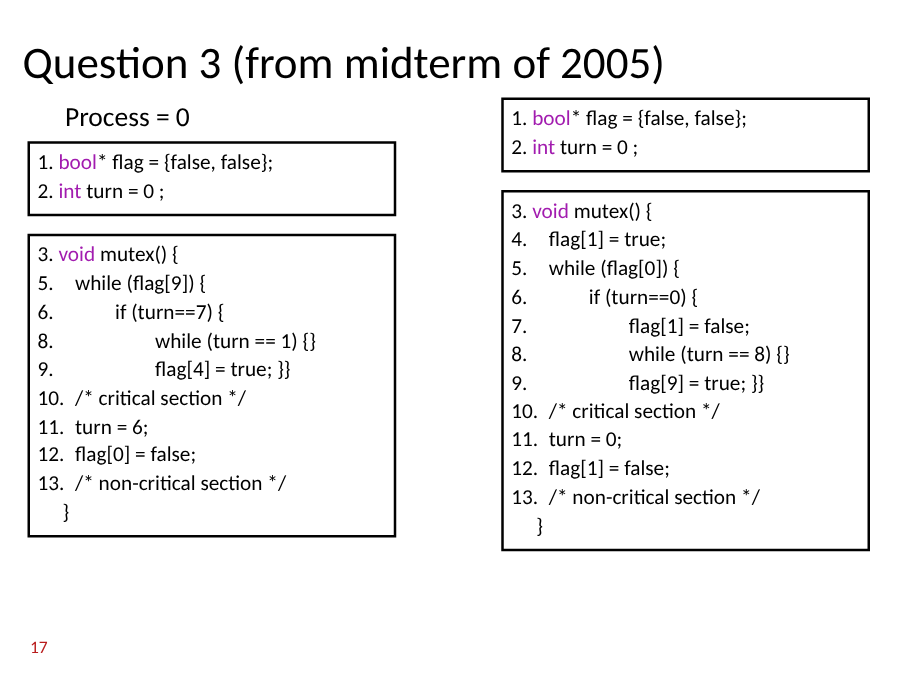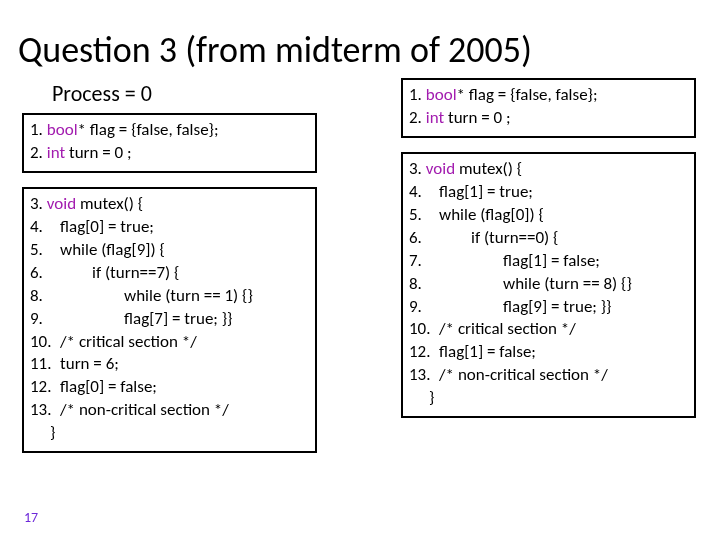--- a/index.html
+++ b/index.html
@@ -40,45 +40,44 @@
   .kw { color: #a21caf; }
   .ind1 { display:inline-block; width: 30px; }
   .ind2 { display:inline-block; width: 62px; }
   .ind3 { display:inline-block; width: 94px; }
   .bracefix { display:inline-block; width: 20px; }
   .pagenum {
     position: absolute;
     left: 24px;
     bottom: 14px;
     font-size: 14px;
-    color: #6d28d9;
+    color: #b91c1c;
   }
 </style>
 </head>
 <body>
 
 <div class="title">Question 3 (from midterm of 2005)</div>
 
 <div class="columns">
 
   <div class="col">
     <div class="col-header">Process = 0</div>
 
     <div class="box">
       <div><span>1. </span><span class="kw">bool</span><span>* flag = {false, false};</span></div>
       <div><span>2. </span><span class="kw">int</span><span> turn = 0 ;</span></div>
     </div>
 
     <div class="box">
       <div><span>3. </span><span class="kw">void</span><span> mutex() {</span></div>
-      <div><span class="ind1">4.</span><span>flag[0] = true;</span></div>
       <div><span class="ind1">5.</span><span>while (flag[9]) {</span></div>
       <div><span class="ind2">6.</span><span>if (turn==7) {</span></div>
       <div><span class="ind3">8.</span><span>while (turn == 1) {}</span></div>
-      <div><span class="ind3">9.</span><span>flag[7] = true; }}</span></div>
+      <div><span class="ind3">9.</span><span>flag[4] = true; }}</span></div>
       <div><span class="ind1">10.</span><span>/* critical section */</span></div>
       <div><span class="ind1">11.</span><span>turn = 6;</span></div>
       <div><span class="ind1">12.</span><span>flag[0] = false;</span></div>
       <div><span class="ind1">13.</span><span>/* non-critical section */</span></div>
       <div><span class="bracefix"></span><span>}</span></div>
     </div>
   </div>
 
   <div class="col">
 
@@ -89,20 +88,21 @@
 
     <div class="box">
       <div><span>3. </span><span class="kw">void</span><span> mutex() {</span></div>
       <div><span class="ind1">4.</span><span>flag[1] = true;</span></div>
       <div><span class="ind1">5.</span><span>while (flag[0]) {</span></div>
       <div><span class="ind2">6.</span><span>if (turn==0) {</span></div>
       <div><span class="ind3">7.</span><span>flag[1] = false;</span></div>
       <div><span class="ind3">8.</span><span>while (turn == 8) {}</span></div>
       <div><span class="ind3">9.</span><span>flag[9] = true; }}</span></div>
       <div><span class="ind1">10.</span><span>/* critical section */</span></div>
+      <div><span class="ind1">11.</span><span>turn = 0;</span></div>
       <div><span class="ind1">12.</span><span>flag[1] = false;</span></div>
       <div><span class="ind1">13.</span><span>/* non-critical section */</span></div>
       <div><span class="bracefix"></span><span>}</span></div>
     </div>
   </div>
 
 </div>
 
 <div class="pagenum">17</div>
 

